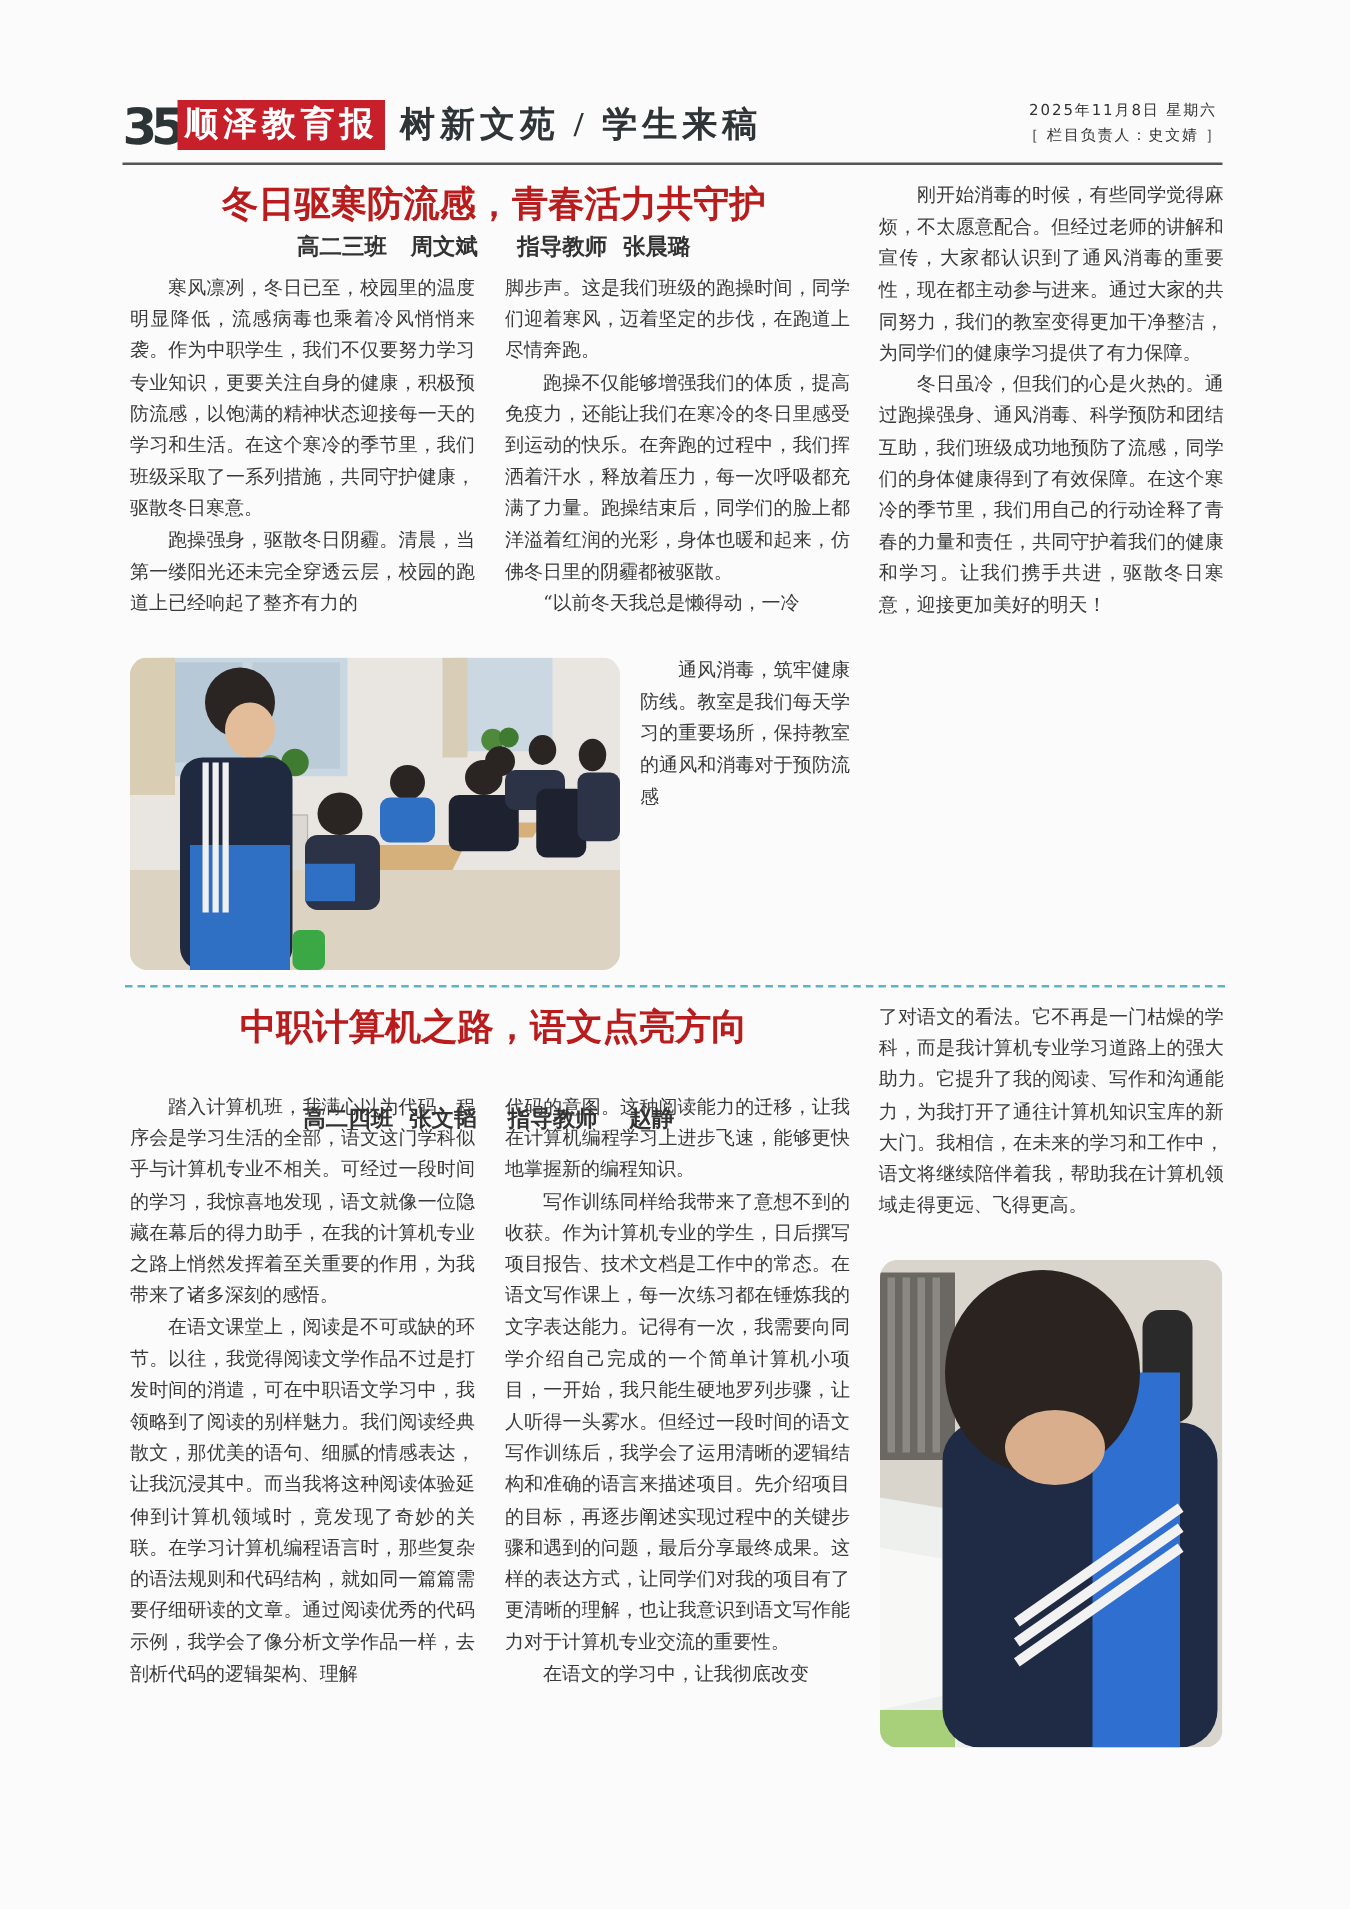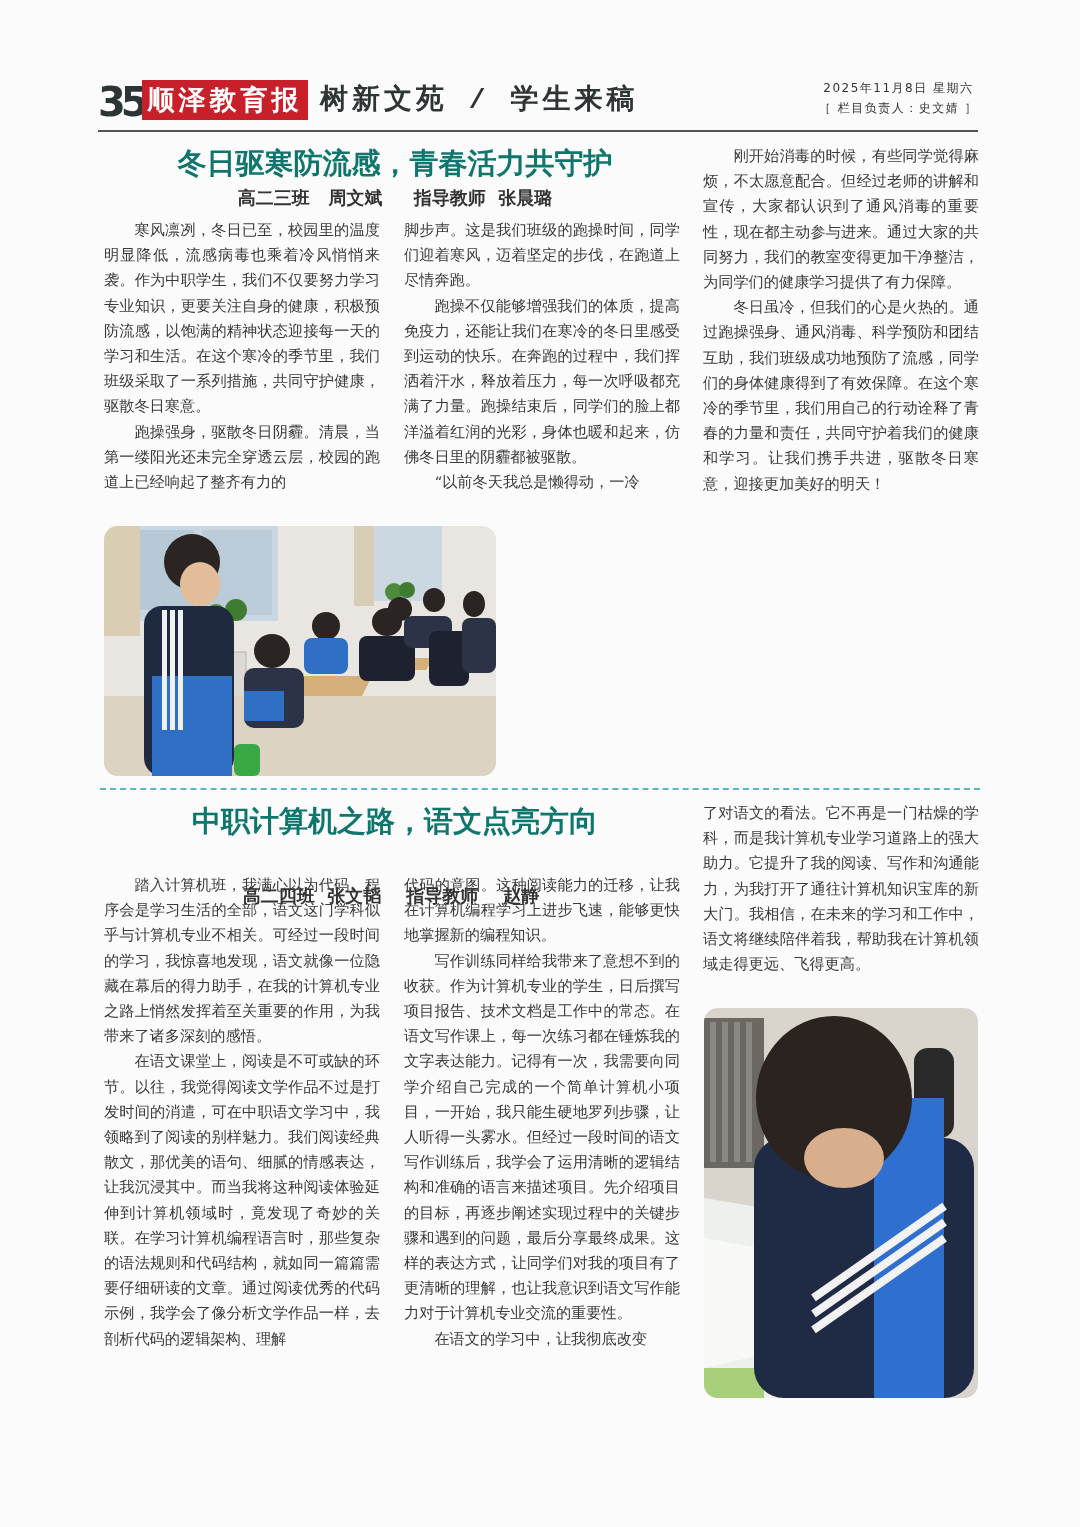--- a/index.html
+++ b/index.html
@@ -3,26 +3,26 @@
 <meta charset="utf-8">
 <style>
   * { margin: 0; padding: 0; box-sizing: border-box; }
   html, body { width: 1080px; height: 1527px; background: #fbfbfb; }
   body { position: relative; font-family: "DejaVu Serif", "Liberation Serif", serif; color: #2b2b2b; overflow: hidden; }
 
   
   .masthead { position: absolute; left: 98px; top: 78px; width: 880px; height: 50px; }
   .page-num { position: absolute; left: 0; top: 2px; font-family: "DejaVu Sans", sans-serif; font-weight: bold; font-size: 40px; letter-spacing: -5px; color: #2d3436; line-height: 44px; }
   .paper-name { position: absolute; left: 44px; top: 2px; width: 166px; height: 40px; background: #c8202a; color: #fff; font-family: "DejaVu Serif", serif; font-weight: bold; font-size: 27px; line-height: 40px; text-align: center; letter-spacing: 4px; }
-  .column-name { position: absolute; left: 222px; top: 2px; font-family: Liberation Mono, monospace; font-weight: bold; font-size: 28px; line-height: 42px; color: #2f3437; letter-spacing: 4px; }
+  .column-name { position: absolute; left: 222px; top: 2px; font-family: Liberation Serif, serif; font-weight: bold; font-size: 28px; line-height: 42px; color: #2f3437; letter-spacing: 4px; }
   .date-block { position: absolute; right: 0; top: 0; text-align: center; font-family: "DejaVu Sans", sans-serif; font-size: 12px; color: #333; line-height: 20px; letter-spacing: 1.5px; }
   .header-rule { position: absolute; left: 98px; top: 130px; width: 880px; height: 2px; background: #555; }
 
   
-  .title { position: absolute; font-family: "DejaVu Sans", sans-serif; font-weight: bold; color: #0f766e; font-size: 29px; text-align: center; line-height: 40px; }
+  .title { position: absolute; font-family: "DejaVu Sans", sans-serif; font-weight: bold; color: #b91c1c; font-size: 29px; text-align: center; line-height: 40px; }
   .byline { position: absolute; font-family: "DejaVu Sans", sans-serif; font-weight: bold; color: #333; font-size: 18px; text-align: center; line-height: 20px; white-space: pre; }
   .col { position: absolute; font-size: 15.2px; line-height: 25.2px; color: #3a3a3a; text-align: justify; }
   .col p { text-indent: 2em; }
   .col p.cont { text-indent: 0; }
 
   .photo { position: absolute; border-radius: 14px; overflow: hidden; }
   .divider { position: absolute; left: 100px; top: 788px; width: 880px; height: 0; border-top: 2.5px dashed #5bb5c6; }
 </style>
 </head>
 <body>
@@ -46,20 +46,21 @@
   <p>跑操强身，驱散冬日阴霾。清晨，当第一缕阳光还未完全穿透云层，校园的跑道上已经响起了整齐有力的</p>
 </div>
 
 <div class="col" style="left:404px; top:218px; width:276px;">
   <p class="cont">脚步声。这是我们班级的跑操时间，同学们迎着寒风，迈着坚定的步伐，在跑道上尽情奔跑。</p>
   <p>跑操不仅能够增强我们的体质，提高免疫力，还能让我们在寒冷的冬日里感受到运动的快乐。在奔跑的过程中，我们挥洒着汗水，释放着压力，每一次呼吸都充满了力量。跑操结束后，同学们的脸上都洋溢着红润的光彩，身体也暖和起来，仿佛冬日里的阴霾都被驱散。</p>
   <p>“以前冬天我总是懒得动，一冷</p>
 </div>
 
 <div class="col" style="left:512px; top:524px; width:168px;">
+  <p>通风消毒，筑牢健康防线。教室是我们每天学习的重要场所，保持教室的通风和消毒对于预防流感</p>
 </div>
 
 <div class="col" style="left:703px; top:144px; width:276px;">
   <p>刚开始消毒的时候，有些同学觉得麻烦，不太愿意配合。但经过老师的讲解和宣传，大家都认识到了通风消毒的重要性，现在都主动参与进来。通过大家的共同努力，我们的教室变得更加干净整洁，为同学们的健康学习提供了有力保障。</p>
   <p>冬日虽冷，但我们的心是火热的。通过跑操强身、通风消毒、科学预防和团结互助，我们班级成功地预防了流感，同学们的身体健康得到了有效保障。在这个寒冷的季节里，我们用自己的行动诠释了青春的力量和责任，共同守护着我们的健康和学习。让我们携手共进，驱散冬日寒意，迎接更加美好的明天！</p>
 </div>
 
 <div class="photo" style="left:104px; top:526px; width:392px; height:250px;">
   <svg width="392" height="250" viewBox="0 0 392 250" xmlns="http://www.w3.org/2000/svg">
     <rect width="392" height="250" fill="#e9e6e1"></rect>

